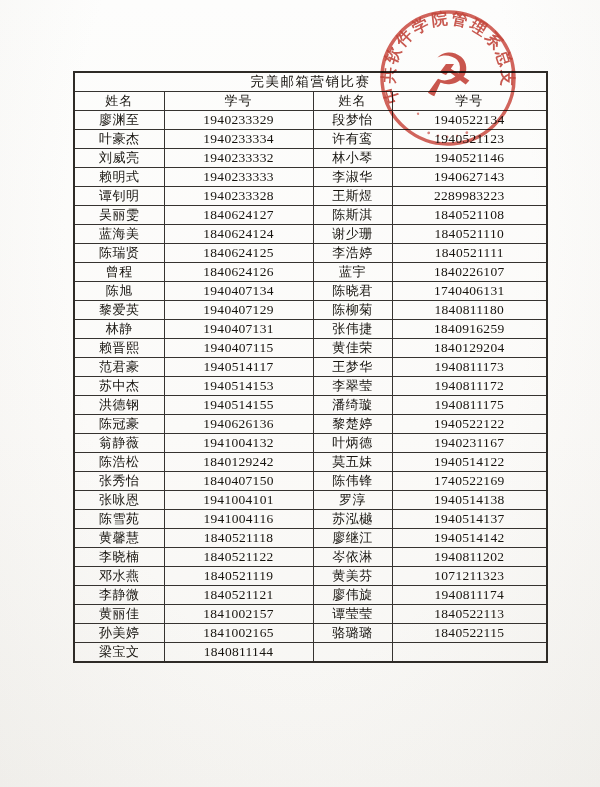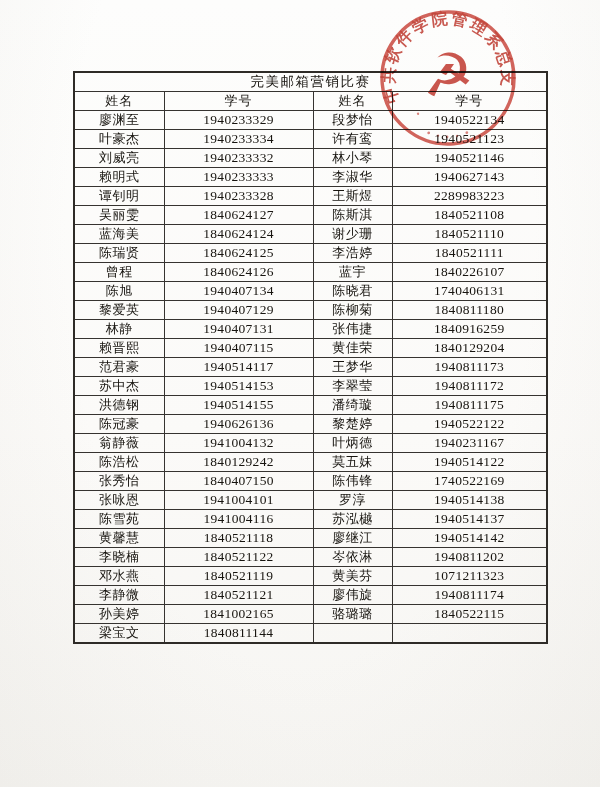--- a/index.html
+++ b/index.html
@@ -256,20 +256,26 @@
           <td class="name">邓水燕</td>
           <td class="sid">1840521119</td>
           <td class="name">黄美芬</td>
           <td class="sid">1071211323</td>
         </tr>
         <tr>
           <td class="name">李静微</td>
           <td class="sid">1840521121</td>
           <td class="name">廖伟旋</td>
           <td class="sid">1940811174</td>
+        </tr>
+        <tr>
+          <td class="name">黄丽佳</td>
+          <td class="sid">1841002157</td>
+          <td class="name">谭莹莹</td>
+          <td class="sid">1840522113</td>
         </tr>
         <tr>
           <td class="name">孙美婷</td>
           <td class="sid">1841002165</td>
           <td class="name">骆璐璐</td>
           <td class="sid">1840522115</td>
         </tr>
         <tr>
           <td class="name">梁宝文</td>
           <td class="sid">1840811144</td>

